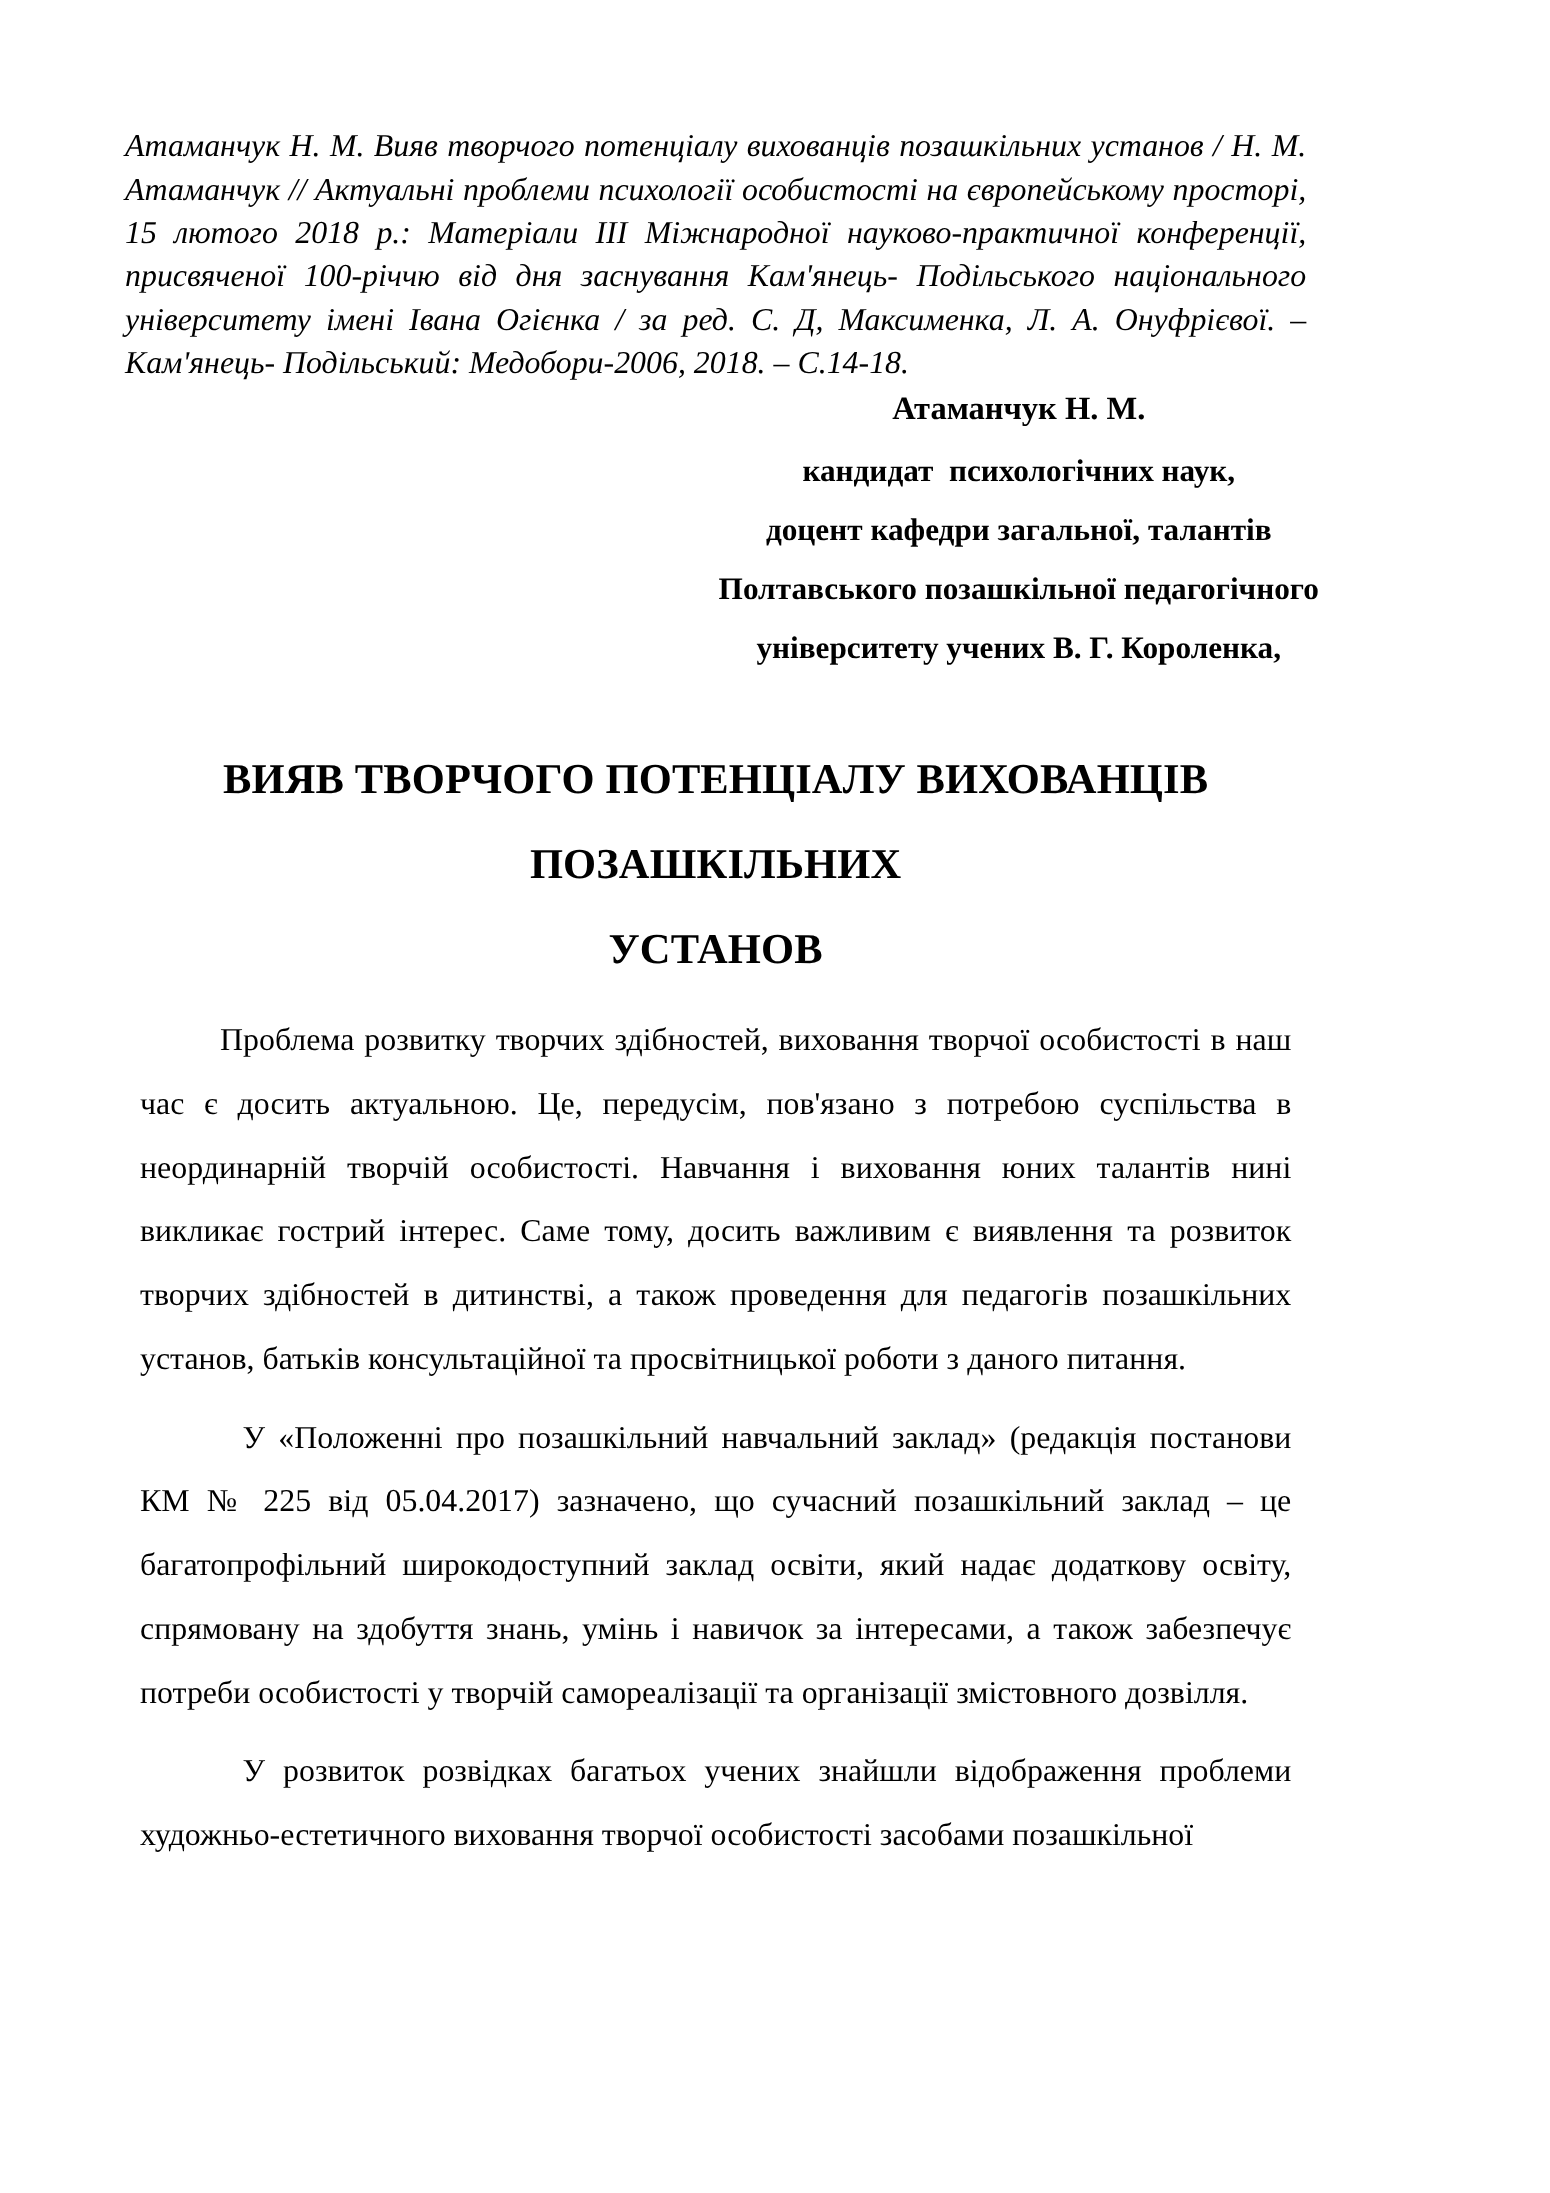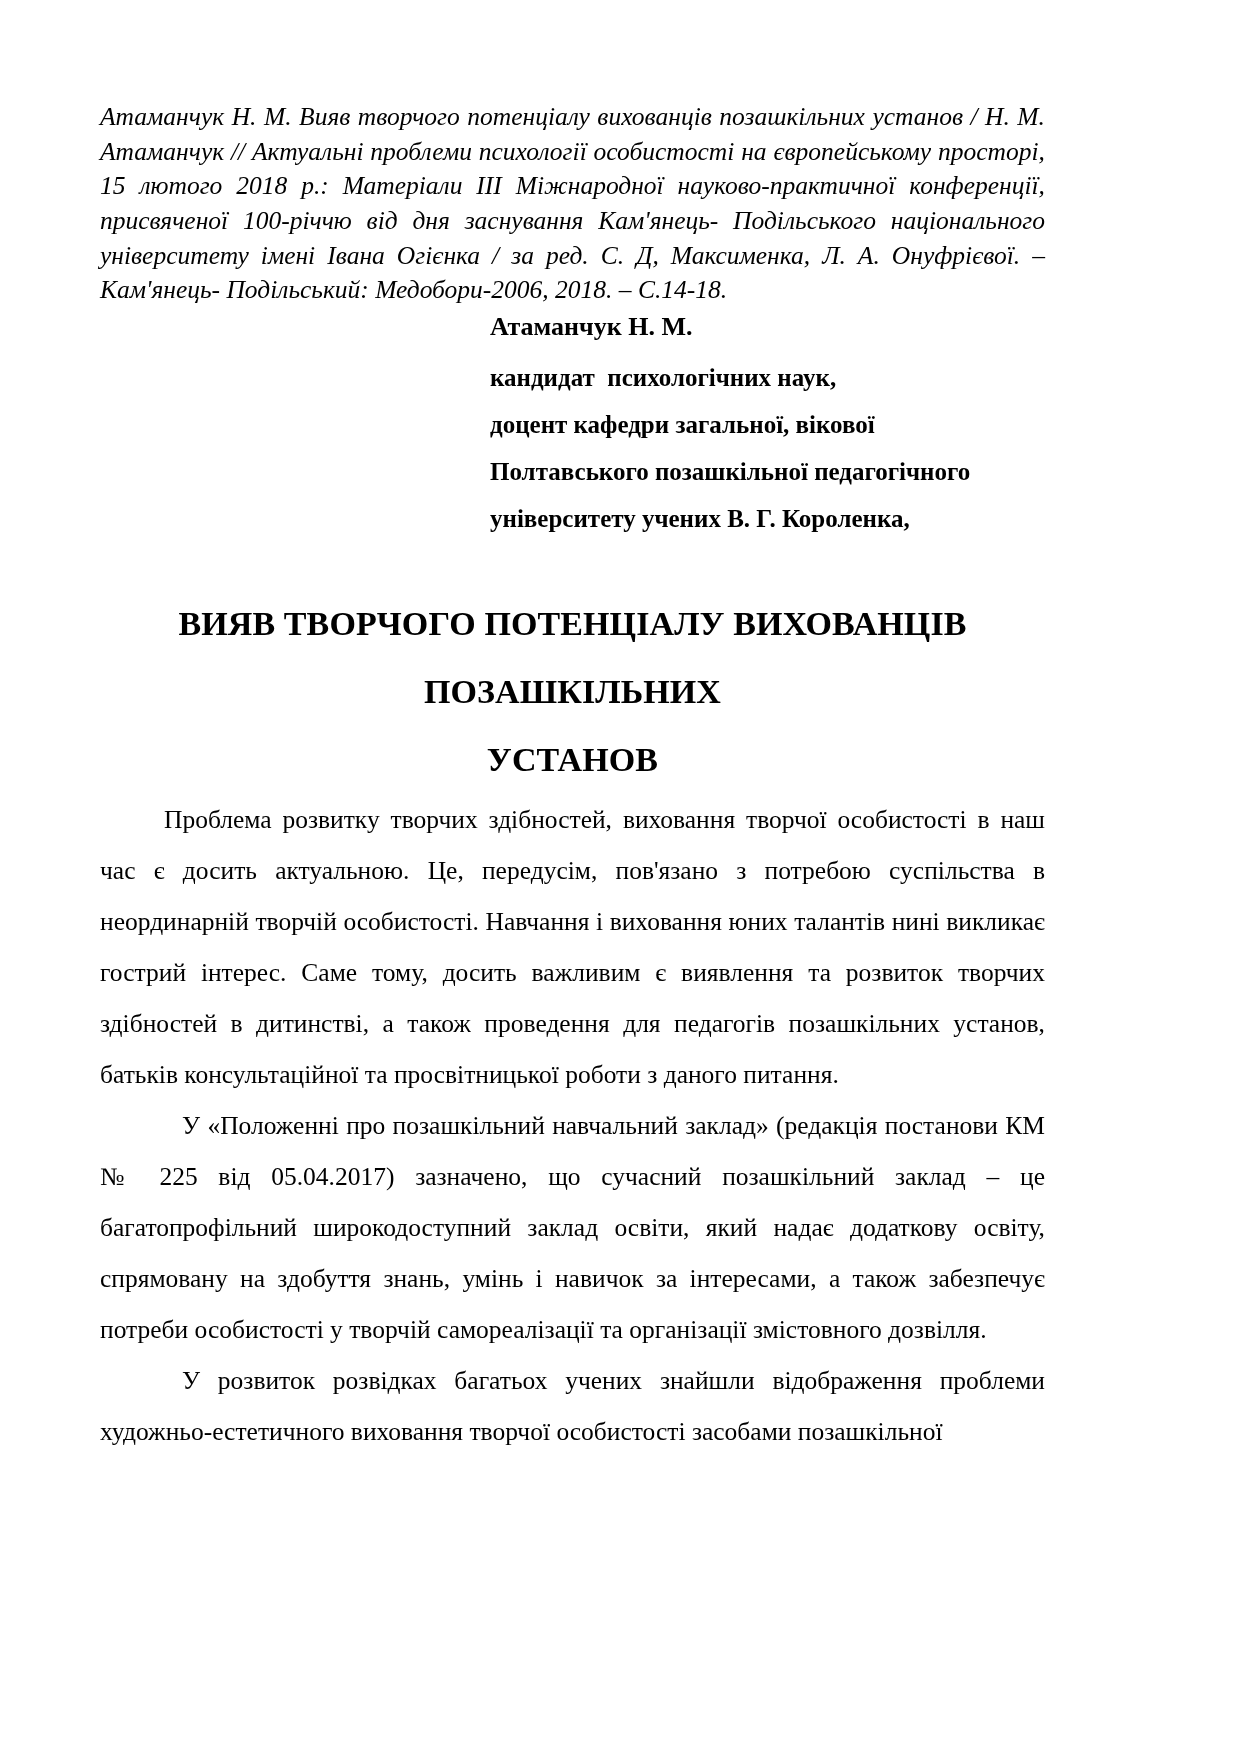--- a/index.html
+++ b/index.html
@@ -34,20 +34,21 @@
     margin: 0;
     width: 945px;
   }
 
   
   .affiliation {
     margin: 0;
     padding-left: 390px;
     font-size: 25px;
     line-height: 1.0;
+    text-align: center;
   }
   .affiliation .aff-line {
     margin: 0 0 0 0;
     padding: 11px 0 11px 0;
     white-space: pre;
     font-weight: bold;
   }
   .affiliation .aff-name {
     font-weight: bold;
     font-size: 26px;
@@ -65,21 +66,21 @@
     letter-spacing: 0.1px;
     width: 945px;
   }
 
   
   .body-text {
     margin: 0;
     width: 945px;
   }
   .para {
-    margin: 0;
+    margin: 12px;
     font-size: 25.5px;
     line-height: 2.0;
     text-align: justify;
     text-justify: inter-word;
     text-indent: 64px;
   }
   .para + .para {
     margin-top: 0;
   }
   .para.indent-wide {
@@ -89,21 +90,21 @@
 </head>
 <body>
 
 <div class="page">
 
   <p class="citation">Атаманчук Н. М. Вияв творчого потенціалу вихованців позашкільних установ / Н. М. Атаманчук // Актуальні проблеми психології особистості на європейському просторі, 15 лютого 2018 р.: Матеріали III Міжнародної науково-практичної конференції, присвяченої 100-річчю від дня заснування Кам'янець- Подільського національного університету імені Івана Огієнка / за ред. С. Д, Максименка, Л. А. Онуфрієвої. – Кам'янець- Подільський: Медобори-2006, 2018. – С.14-18.</p>
 
   <div class="affiliation">
     <div class="aff-line aff-name">Атаманчук Н. М.</div>
     <div class="aff-line">кандидат  психологічних наук,</div>
-    <div class="aff-line">доцент кафедри загальної, вікової</div>
+    <div class="aff-line">доцент кафедри загальної, талантів</div>
     <div class="aff-line">Полтавського позашкільної педагогічного</div>
     <div class="aff-line">університету учених В. Г. Короленка,</div>
   </div>
 
   <div class="doc-title">
     <div>ВИЯВ ТВОРЧОГО ПОТЕНЦІАЛУ ВИХОВАНЦІВ ПОЗАШКІЛЬНИХ</div>
     <div>УСТАНОВ</div>
   </div>
 
   <div class="body-text">

